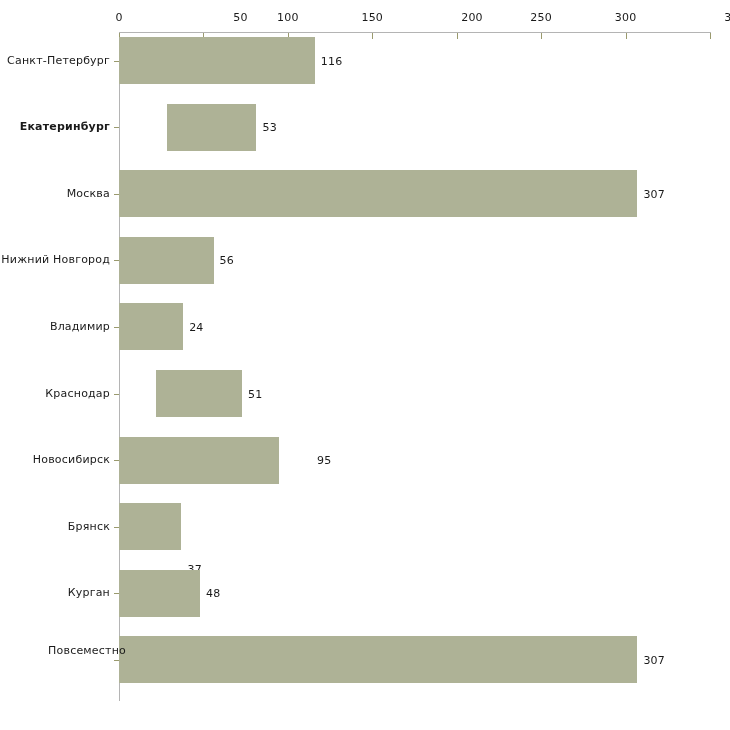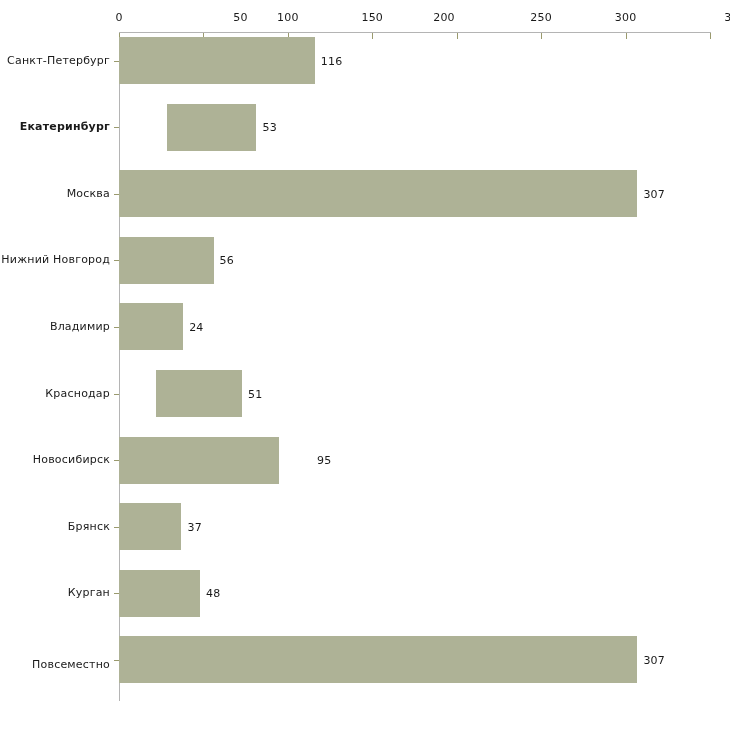--- a/index.html
+++ b/index.html
@@ -110,21 +110,21 @@
   <div id="xaxis-layer">
       <div class="xtick" style="left: 119px;"></div>
       <div class="xtick-label" style="left: 119px;">0</div>
       <div class="xtick" style="left: 203.429px;"></div>
       <div class="xtick-label" style="left: 203.429px; margin-left: 37px;">50</div>
       <div class="xtick" style="left: 287.857px;"></div>
       <div class="xtick-label" style="left: 287.857px;">100</div>
       <div class="xtick" style="left: 372.286px;"></div>
       <div class="xtick-label" style="left: 372.286px;">150</div>
       <div class="xtick" style="left: 456.714px;"></div>
-      <div class="xtick-label" style="left: 444px;">200</div>
+      <div class="xtick-label" style="left: 472px;">200</div>
       <div class="xtick" style="left: 541.143px;"></div>
       <div class="xtick-label" style="left: 541.143px;">250</div>
       <div class="xtick" style="left: 625.571px;"></div>
       <div class="xtick-label" style="left: 625.571px;">300</div>
       <div class="xtick" style="left: 710px;"></div>
       <div class="xtick-label" style="left: 735px;">350</div>
     </div>
   <div id="bars-layer">
       <div class="bar-row" style="top: 37px; left: 119px; width: 591px;">
         <div class="bar" style="width: 195.874px; background: rgb(174, 178, 150);"></div>
@@ -149,21 +149,21 @@
       <div class="bar-row" style="top: 370px; left: 119px; width: 591px; margin-left: 37px;">
         <div class="bar" style="width: 86.1171px; background: rgb(174, 178, 150);"></div>
         <div class="bar-value" style="left: 92.1171px;">51</div>
       </div>
       <div class="bar-row" style="top: 436.6px; left: 119px; width: 591px;">
         <div class="bar" style="width: 160.414px; background: rgb(174, 178, 150);"></div>
         <div class="bar-value" style="left: 150px; margin-left: 48px;">95</div>
       </div>
       <div class="bar-row" style="top: 503.2px; left: 119px; width: 591px;">
         <div class="bar" style="width: 62.4771px; background: rgb(174, 178, 150);"></div>
-        <div class="bar-value" style="left: 68.4771px;">37</div>
+        <div class="bar-value" style="left: 68.4771px; margin-top: 42px;">37</div>
       </div>
       <div class="bar-row" style="top: 569.8px; left: 119px; width: 591px;">
         <div class="bar" style="width: 81.0514px; background: rgb(174, 178, 150);"></div>
         <div class="bar-value" style="left: 87.0514px;">48</div>
       </div>
       <div class="bar-row" style="top: 636.4px; left: 119px; width: 591px;">
         <div class="bar" style="width: 518.391px; background: rgb(174, 178, 150);"></div>
         <div class="bar-value" style="left: 524.391px;">307</div>
       </div>
     </div>
@@ -179,17 +179,17 @@
       <div class="cat-label" style="left: 0px; width: 110px; top: 319.9px; right: auto;">Владимир</div>
       <div class="cat-tick" style="left: 114px; top: 326.9px;"></div>
       <div class="cat-label" style="left: 0px; width: 110px; top: 386.5px; right: auto;">Краснодар</div>
       <div class="cat-tick" style="left: 114px; top: 393.5px;"></div>
       <div class="cat-label" style="left: 0px; width: 110px; top: 453.1px; right: auto;">Новосибирск</div>
       <div class="cat-tick" style="left: 114px; top: 460.1px;"></div>
       <div class="cat-label" style="left: 0px; width: 110px; top: 519.7px; right: auto;">Брянск</div>
       <div class="cat-tick" style="left: 114px; top: 526.7px;"></div>
       <div class="cat-label" style="left: 0px; width: 110px; top: 586.3px; right: auto;">Курган</div>
       <div class="cat-tick" style="left: 114px; top: 593.3px;"></div>
-      <div class="cat-label" style="left: 0px; width: 110px; top: 658px; right: auto;">Повсеместно</div>
+      <div class="cat-label" style="left: 0px; width: 110px; top: 644px; right: auto; padding-left: 16px;">Повсеместно</div>
       <div class="cat-tick" style="left: 114px; top: 659.9px;"></div>
     </div>
 
 </div>
 
 </body></html>

